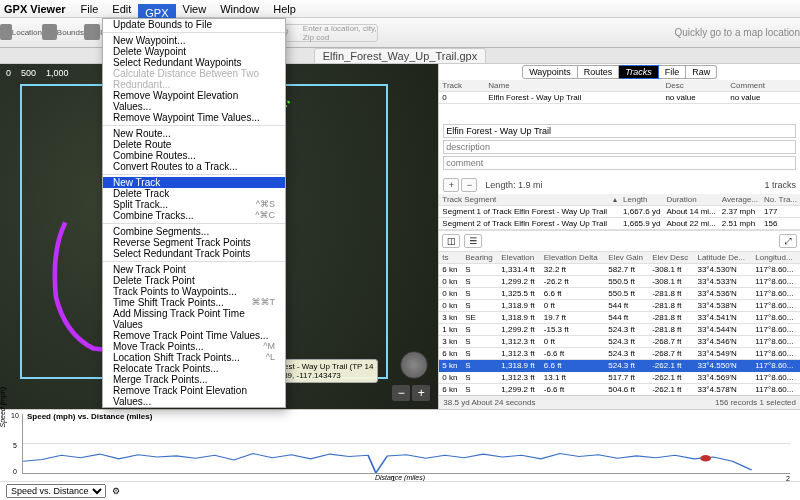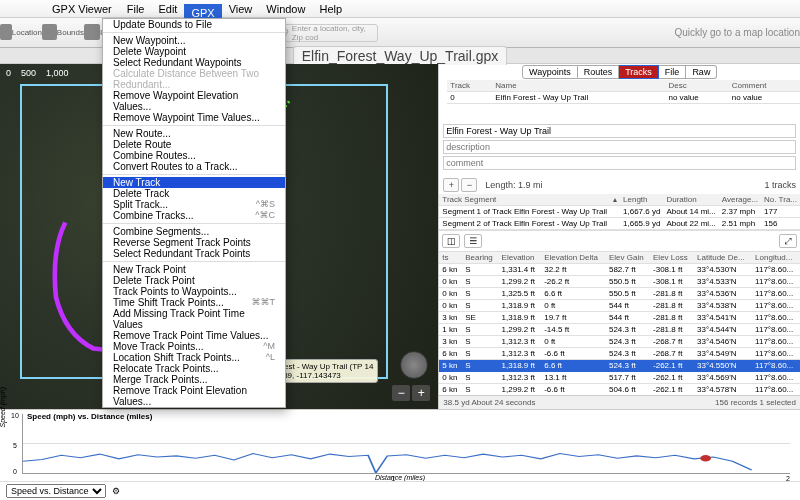--- a/index.html
+++ b/index.html
@@ -1,26 +1,26 @@
 <!DOCTYPE html>
 <html><head>
 <meta charset="utf-8">
 <style>
 * { margin: 0; padding: 0; box-sizing: border-box; font-family: -apple-system, "Helvetica Neue", Arial, sans-serif; }
 body { width: 800px; height: 500px; overflow: hidden; background: #fff; font-size: 10px; }
 .menubar { height: 18px; background: linear-gradient(#fdfdfd,#f0f0f0); border-bottom: 1px solid #ccc; display: flex; align-items: center; padding-left: 4px; font-size: 11px; }
-.menubar .title { font-weight: 400; margin-right: 8px; margin-left: 48px; }
+.menubar .title { font-weight: 700; margin-right: 8px; }
 .menubar .m { padding: 0 7px; height:100%; display:flex; align-items:center; }
 .menubar .m.active { background:#2a63d6; color:#fff;margin-top:8px; }
 .toolbar { height: 30px; background: linear-gradient(#fafafa,#e8e8e8); border-bottom:1px solid #b5b5b5; display:flex; align-items:center; font-size:8px; color:#555; }
 .toolbar .tb { display:flex; flex-direction:row; align-items:center; width:42px; }
 .toolbar .tb .ic { width:16px; height:16px; background:#888; border-radius:2px; margin-bottom:1px; }
 .toolbar .search { flex:0 0 100px; height:18px; border:1px solid #ccc; border-radius:3px; margin-left:20px; display:flex; align-items:center; padding-left:4px; color:#999; }
 .toolbar .hint { flex:1; text-align:right; font-size:10px; color:#888; }
-.filetab { height:16px; background:#e6e6e6; border-bottom:1px solid #ccc; display:flex; align-items:center; justify-content:center; font-size:14px; color:#444; }
+.filetab { height:16px; background:#e6e6e6; border-bottom:1px solid #ccc; display:flex; align-items:center; justify-content:center; font-size:11px; color:#444; }
 .filetab .ftab { background:#f5f5f5; border:1px solid #ccc; border-bottom:none; padding:1px 8px; border-radius:3px 3px 0 0; }
 .main { display:flex; height:345px; }
 .left { width:470px; display:flex; flex-direction:column; }
 .mapwrap { position:relative; flex:1; background:#2a3028; }
 .mapterrain { position:absolute; inset:0; background: radial-gradient(circle at 30% 40%, #3a4230 0%, #2b3328 40%, #1e2218 100%); }
 .mapbox { position:absolute; top:20px; left:20px; right:50px; bottom:30px; border:2px solid #7fd4f5; }
 .scale { position:absolute; top:4px; left:6px; color:#fff; font-size:9px; display:flex; gap:10px; }
 .mapctrl { position:absolute; right:8px; bottom:8px; display:flex; gap:2px; }
 .mapctrl div { width:18px; height:16px; background:rgba(80,80,80,.85); color:#fff; font-size:12px; display:flex; align-items:center; justify-content:center; border-radius:2px; }
 .mapcompass { position:absolute; right:10px; bottom:30px; width:28px; height:28px; border-radius:50%; background: radial-gradient(#888,#555); border:1px solid #333; }
@@ -29,25 +29,25 @@
 .dropdown .mi { padding:0 10px; display:flex; justify-content:space-between; }
 .dropdown .mi.hl { background:#1d4ed8; color:#fff; }
 .dropdown .mi.dis { color:#b0b0b0; }
 .dropdown hr { border:none; border-top:1px solid #ddd; margin:2px 0; }
 .dropdown .sc { color:#888; font-size:9px; }
 .right { flex:1; display:flex; flex-direction:column; border-left:1px solid #ccc; }
 .tabs { height:16px; display:flex; justify-content:center; align-items:center; font-size:9px; gap:0; }
 .tabs span { padding:1px 6px; border:1px solid #aaa; border-left:none; }
 .tabs span:first-child { border-left:1px solid #aaa; border-radius:3px 0 0 3px; }
 .tabs span:last-child { border-radius:0 3px 3px 0; }
-.tabs span.act { background:#b91c1c; color:#fff; border-color:#2a63d6; }
+.tabs span.act { background:#000000; color:#fff; border-color:#2a63d6;font-style:italic; }
 table { width:100%; border-collapse:collapse; font-size:8px; }
 th,td { border-bottom:1px solid #e0e0e0; padding:1px 3px; text-align:left; white-space:nowrap; overflow:hidden; }
 th { background:#f2f2f2; font-weight:500; color:#555; }
-.trk-panel { height:40px; overflow:hidden;padding-left:8px; }
+.trk-panel { height:40px; overflow:hidden; }
 .info-panel { padding:4px; }
 .info-panel input { width:100%; font-size:9px; padding:1px 2px; border:1px solid #ccc; margin-bottom:2px; }
 .btnrow { display:flex; align-items:center; font-size:9px; color:#444; padding:2px 4px; }
 .btnrow .b { border:1px solid #bbb; border-radius:2px; width:16px; height:14px; display:flex; align-items:center; justify-content:center; margin-right:2px; background:#fafafa; }
 .seg-panel { flex:0 0 auto; }
 .iconrow { display:flex; gap:4px; padding:3px; border-top:1px solid #ddd; border-bottom:1px solid #ddd; }
 .iconrow .ib { width:18px; height:14px; border:1px solid #bbb; border-radius:2px; display:flex; align-items:center; justify-content:center; font-size:9px; }
 .data-panel { flex:1; overflow:auto; }
 .data-panel tr.sel { background:#2a63d6; color:#fff; }
 .data-panel tr.sel td { border-color:#2a63d6; }
@@ -187,21 +187,21 @@
       <div class="ic"></div>
       <span>Info</span>
     </div>
   <div class="tb">
       <div class="ic"></div>
       <span>Wayp</span>
     </div>
   <div style="flex:0 0 90px; text-align:right; color:#2a63d6;">relling</div>
   <div class="search">
     <span>⚲</span>
-    <span style="margin-left:3px">Enter a location, city, Zip cod</span>
+    <span style="margin-left:14px">Enter a location, city, Zip cod</span>
   </div>
   <div class="hint">Quickly go to a map location</div>
 </div>
 
 <div class="filetab">
   <div class="ftab"><span>Elfin_Forest_Way_Up_Trail.gpx</span></div>
 </div>
 
 <div class="main">
   <div class="left">
@@ -312,21 +312,21 @@
 
     <div class="data-panel">
       <table>
           <thead>
             <tr id="dat-h">
               <th>ts</th>
               <th>Bearing</th>
               <th>Elevation</th>
               <th>Elevation Delta</th>
               <th>Elev Gain</th>
-              <th>Elev Loss</th>
+              <th>Elev Desc</th>
               <th>Latitude De...</th>
               <th>Longitud...</th>
             </tr>
           </thead>
           <tbody id="dat-b">
             <tr>
               <td>6 kn</td>
               <td>S</td>
               <td>1,331.4 ft</td>
               <td>32.2 ft</td>
@@ -372,21 +372,21 @@
               <td>19.7 ft</td>
               <td>544 ft</td>
               <td>-281.8 ft</td>
               <td>33°4.541'N</td>
               <td>117°8.60...</td>
             </tr>
             <tr>
               <td>1 kn</td>
               <td>S</td>
               <td>1,299.2 ft</td>
-              <td>-14.5 ft</td>
+              <td>-15.3 ft</td>
               <td>524.3 ft</td>
               <td>-281.8 ft</td>
               <td>33°4.544'N</td>
               <td>117°8.60...</td>
             </tr>
             <tr>
               <td>3 kn</td>
               <td>S</td>
               <td>1,312.3 ft</td>
               <td>0 ft</td>

